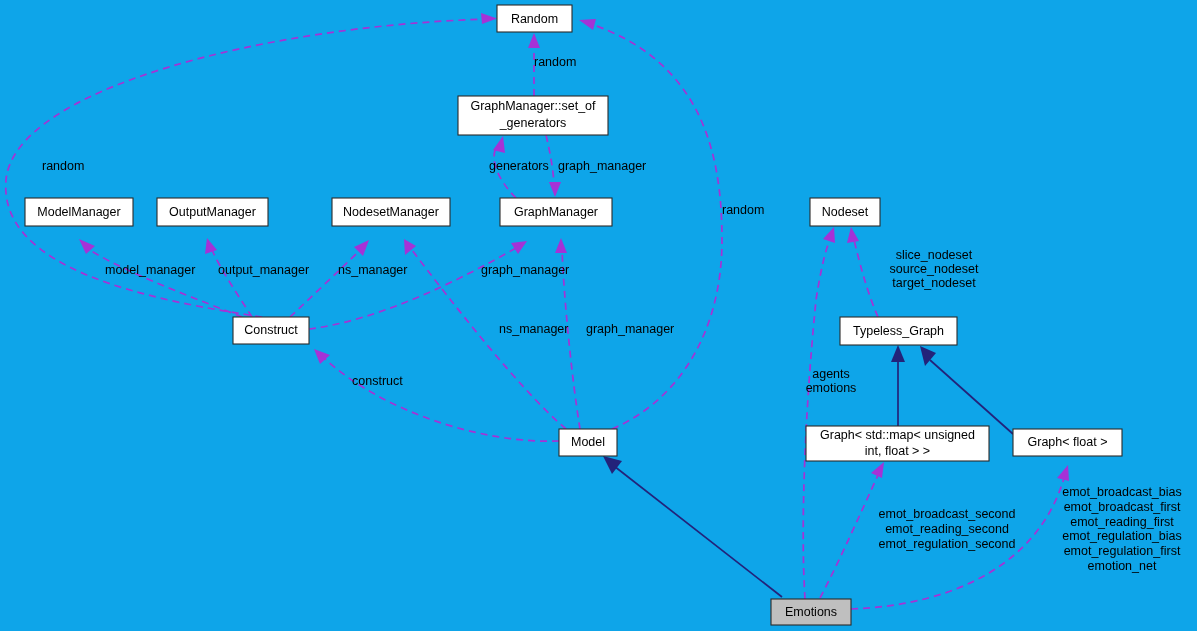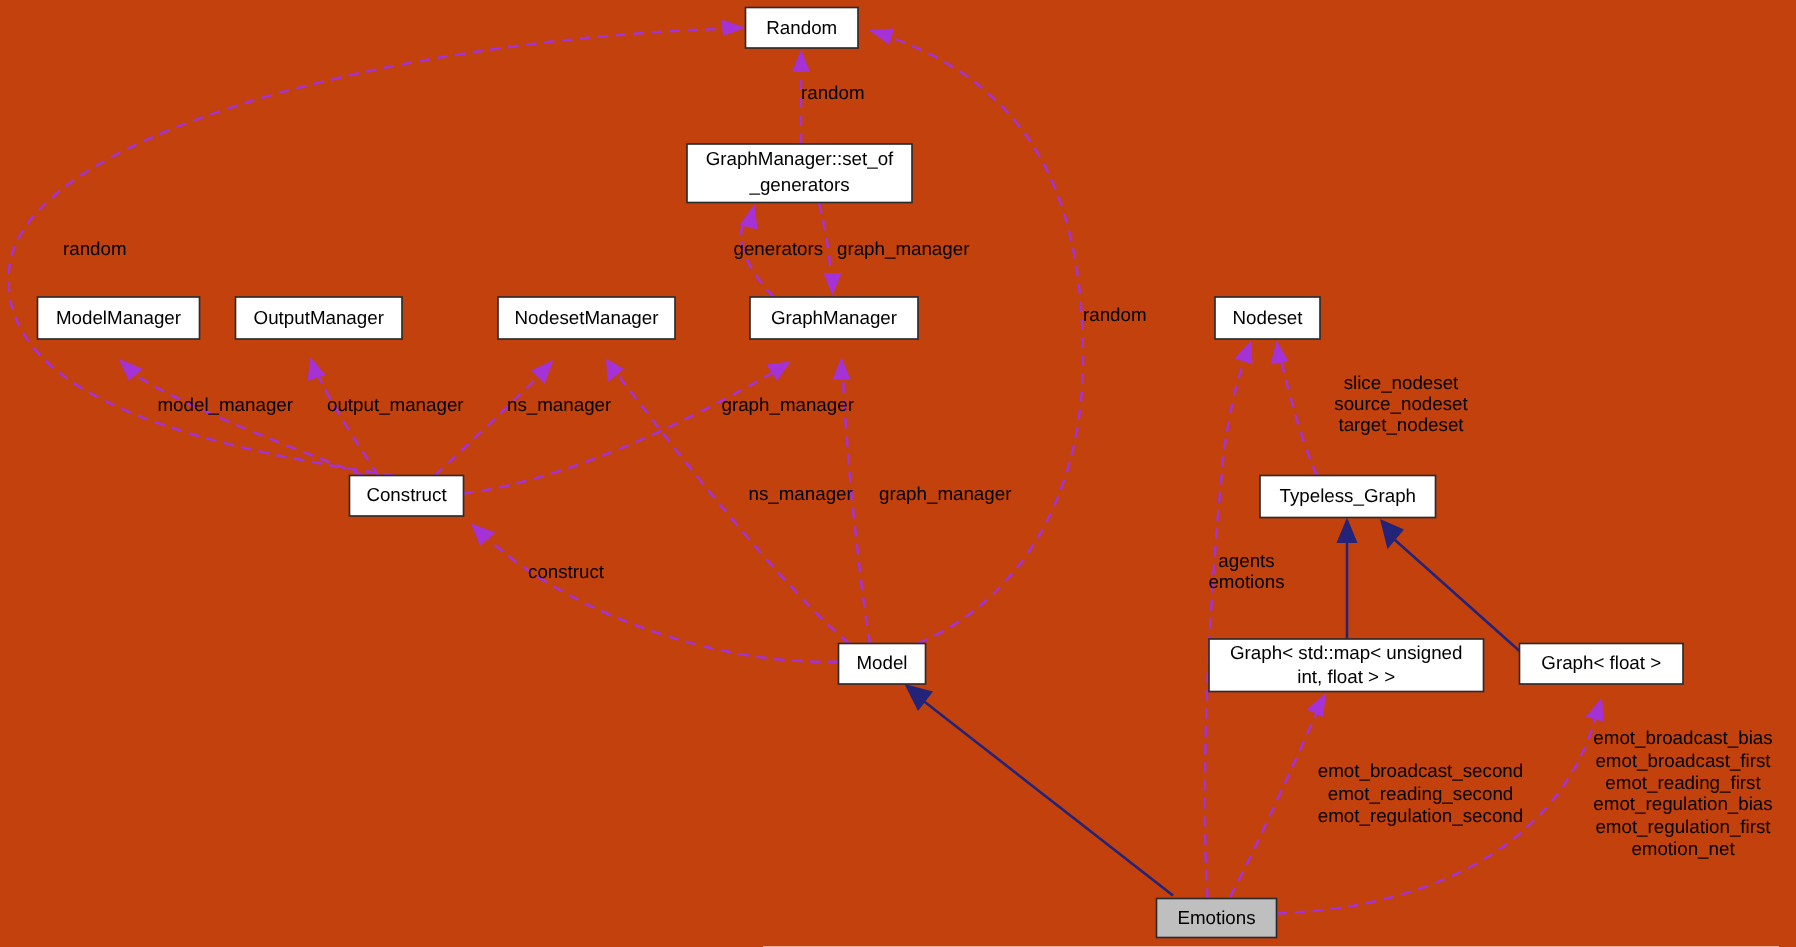--- a/index.html
+++ b/index.html
@@ -4,21 +4,21 @@
 <style>
   html, body {
     margin: 0;
     padding: 0;
     background: #ffffff;
   }
   #diagram-root {
     position: relative;
     width: 1197px;
     height: 631px;
-    background: #c2410c;
+    background: #0ea5e9;
     font-family: "Liberation Sans", sans-serif;
     overflow: hidden;
   }
   svg#graph {
     position: absolute;
     left: 0;
     top: 0;
     width: 1197px;
     height: 631px;
   }

